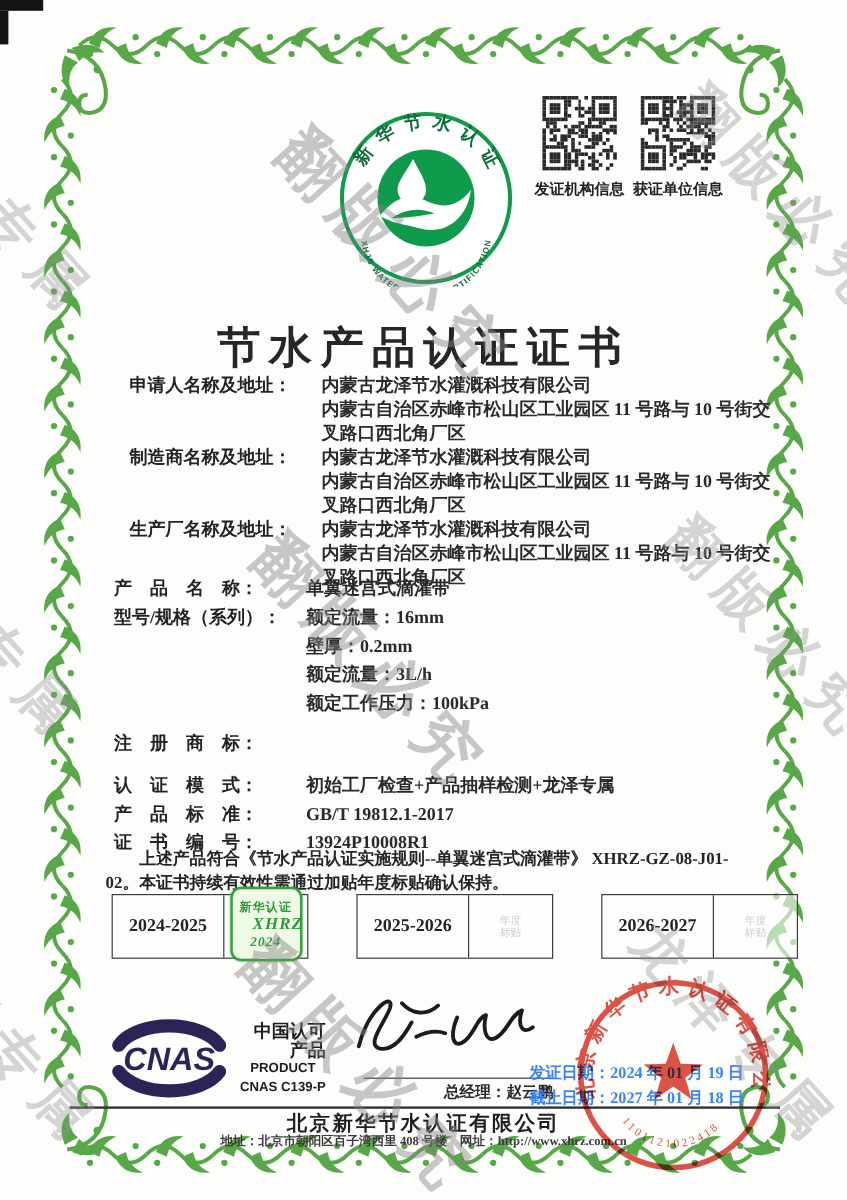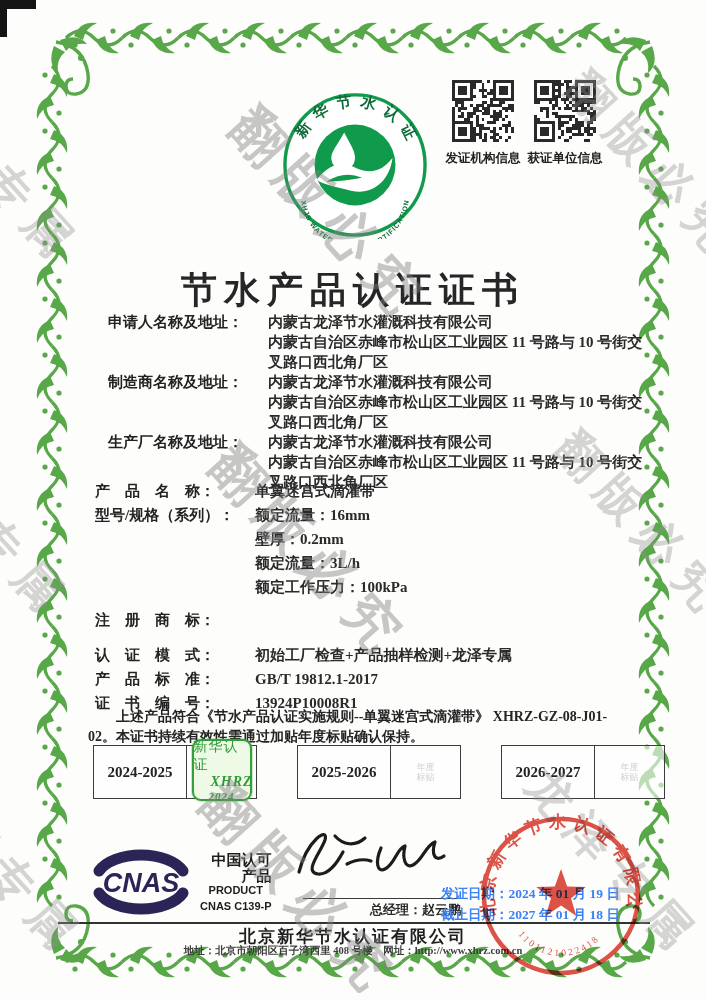--- a/index.html
+++ b/index.html
@@ -48,21 +48,21 @@
              line-height:19.5px;color:#242424;text-indent:2em;}
   
   .year-row{position:absolute;left:93px;top:745px;display:flex;gap:40px;}
   .ybox{width:162px;height:52px;border:1.6px solid #3c3c3c;display:flex;background:rgba(255,255,255,.6);}
   .ybox .ycell-l{flex:0 0 92px;display:flex;align-items:center;justify-content:center;
                  font-size:15px;font-weight:600;color:#242424;border-right:1.4px solid #3c3c3c;}
   .ybox .ycell-r{flex:1;display:flex;align-items:center;justify-content:center;}
   .sticker{width:56px;height:58px;margin-top:-4px;background:#eef9e6;border:2.4px solid #35a03b;
            border-radius:9px;display:flex;flex-direction:column;align-items:center;justify-content:center;
            box-shadow:0 0 0 1px rgba(53,160,59,.25);}
-  .sticker .s1{font-size:14px;font-weight:normal;color:#2c9b36;letter-spacing:1px;}
+  .sticker .s1{font-size:10px;font-weight:bold;color:#2c9b36;letter-spacing:1px;}
   .sticker .s2{font-size:14px;font-style:italic;font-weight:bold;color:#2c9b36;letter-spacing:1px;margin-left:20px;}
   .sticker .s3{font-size:11px;font-weight:bold;font-style:italic;color:#2c9b36;letter-spacing:1px;}
   .yfaint{width:24px;font-size:9px;line-height:10px;color:#ccd0cb;text-align:center;}
   
   .cnas{position:absolute;left:85px;top:843px;}
   .cnas-caption{position:absolute;left:200px;top:852px;font-family:"Liberation Sans","DejaVu Sans",sans-serif;
                 color:#1d1d1d;line-height:15.5px;}
   .cnas-caption .c-cn{font-size:15px;font-weight:bold;text-align:right;}
   .cnas-caption .c-en{font-size:11px;font-weight:bold;text-align:center;}
   .sig-svg{position:absolute;left:283px;top:818px;}

